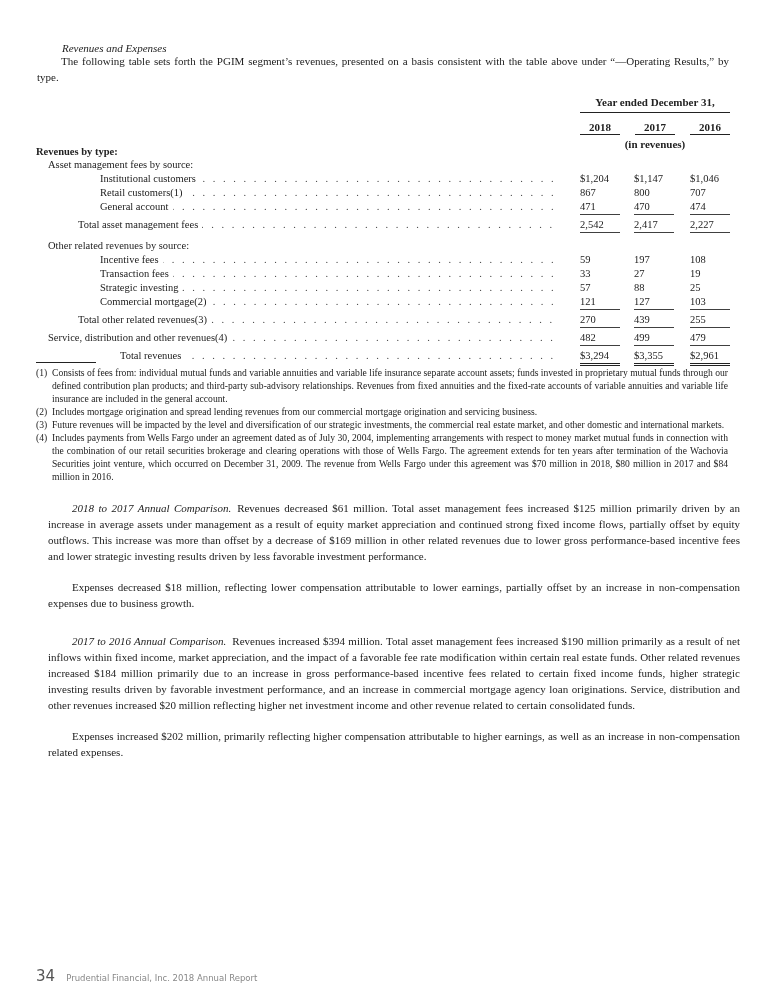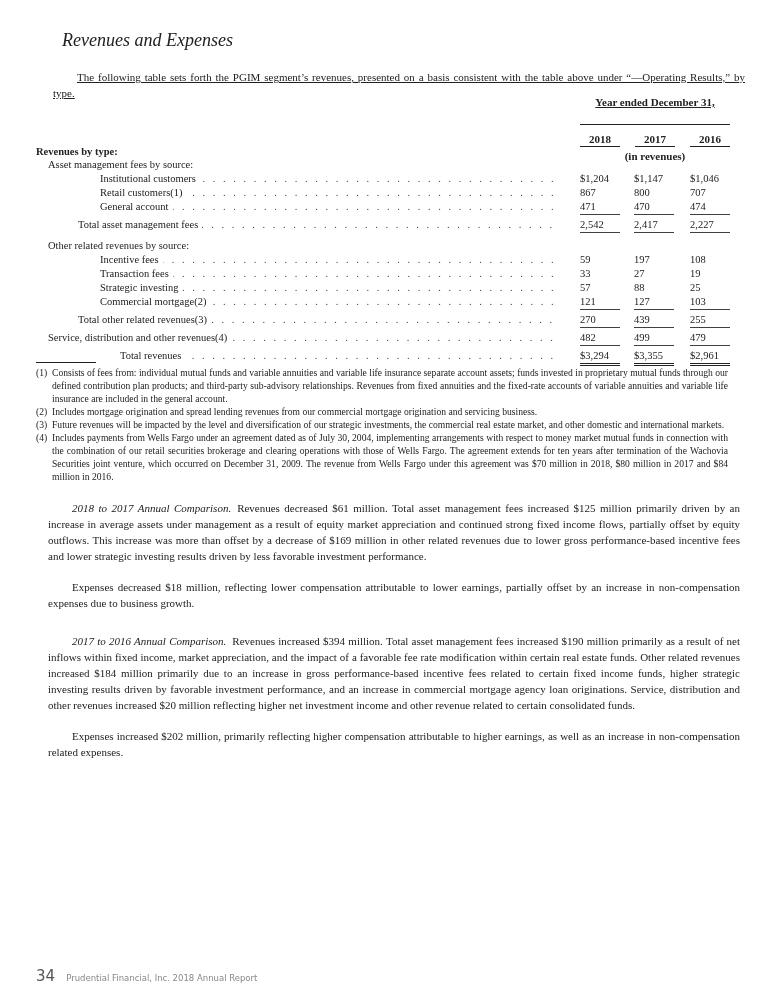--- a/index.html
+++ b/index.html
@@ -1,23 +1,23 @@
 <!DOCTYPE html>
 <html><head>
 <meta charset="utf-8">
 <style>
   html, body { margin: 0; padding: 0; background: #ffffff; }
   body { width: 768px; height: 1004px; position: relative; overflow: hidden;
          font-family: "Liberation Serif", "DejaVu Serif", serif; color: #222; }
   .page { position: absolute; left: 36px; top: 0; width: 692px; }
-  .section-title { position: absolute; left: 26px; top: 30px; font-style: italic; font-size: 18px; }
-  .intro { position: absolute; left: 0; top: 52px; width: 692px; font-size: 11px; line-height: 16px; text-align: justify; text-indent: 24px; margin: 17px; text-decoration: underline; }
+  .section-title { position: absolute; left: 26px; top: 42px; font-style: italic; font-size: 11px; }
+  .intro { position: absolute; left: 0; top: 52px; width: 692px; font-size: 11px; line-height: 16px; text-align: justify; text-indent: 24px; margin: 1px; }
 
   .tbl-head { position: absolute; top: 96px; left: 544px; width: 150px; font-weight: bold; font-size: 11px; }
-  .tbl-head .period { text-align: center; padding-bottom: 16px; border-bottom: 1px solid #222; white-space: nowrap; text-decoration: underline; }
+  .tbl-head .period { text-align: center; padding-bottom: 4px; border-bottom: 1px solid #222; white-space: nowrap; }
   .years { display: flex; justify-content: space-between; margin-top: 8px; }
   .years span { width: 40px; text-align: center; border-bottom: 1px solid #222; padding-bottom: 1px; }
   .units { text-align: center; margin-top: 3px; }
 
   .row { position: absolute; left: 0; width: 692px; height: 15px; font-size: 10.5px; line-height: 15px; }
   .row .label { position: absolute; left: 0; width: 524px; overflow: hidden; white-space: nowrap; }
   .row .label .txt { background: #fff; padding-right: 4px; position: relative; z-index: 1; }
   .row .label .dots { position: absolute; left: 0; right: 0; top: 0; letter-spacing: 2.5px; color: #444; white-space: nowrap; overflow: hidden; }
   .row .val { position: absolute; width: 40px; text-align: left; top: 0; }
   .v0 { left: 544px; } .v1 { left: 598px; } .v2 { left: 654px; }

